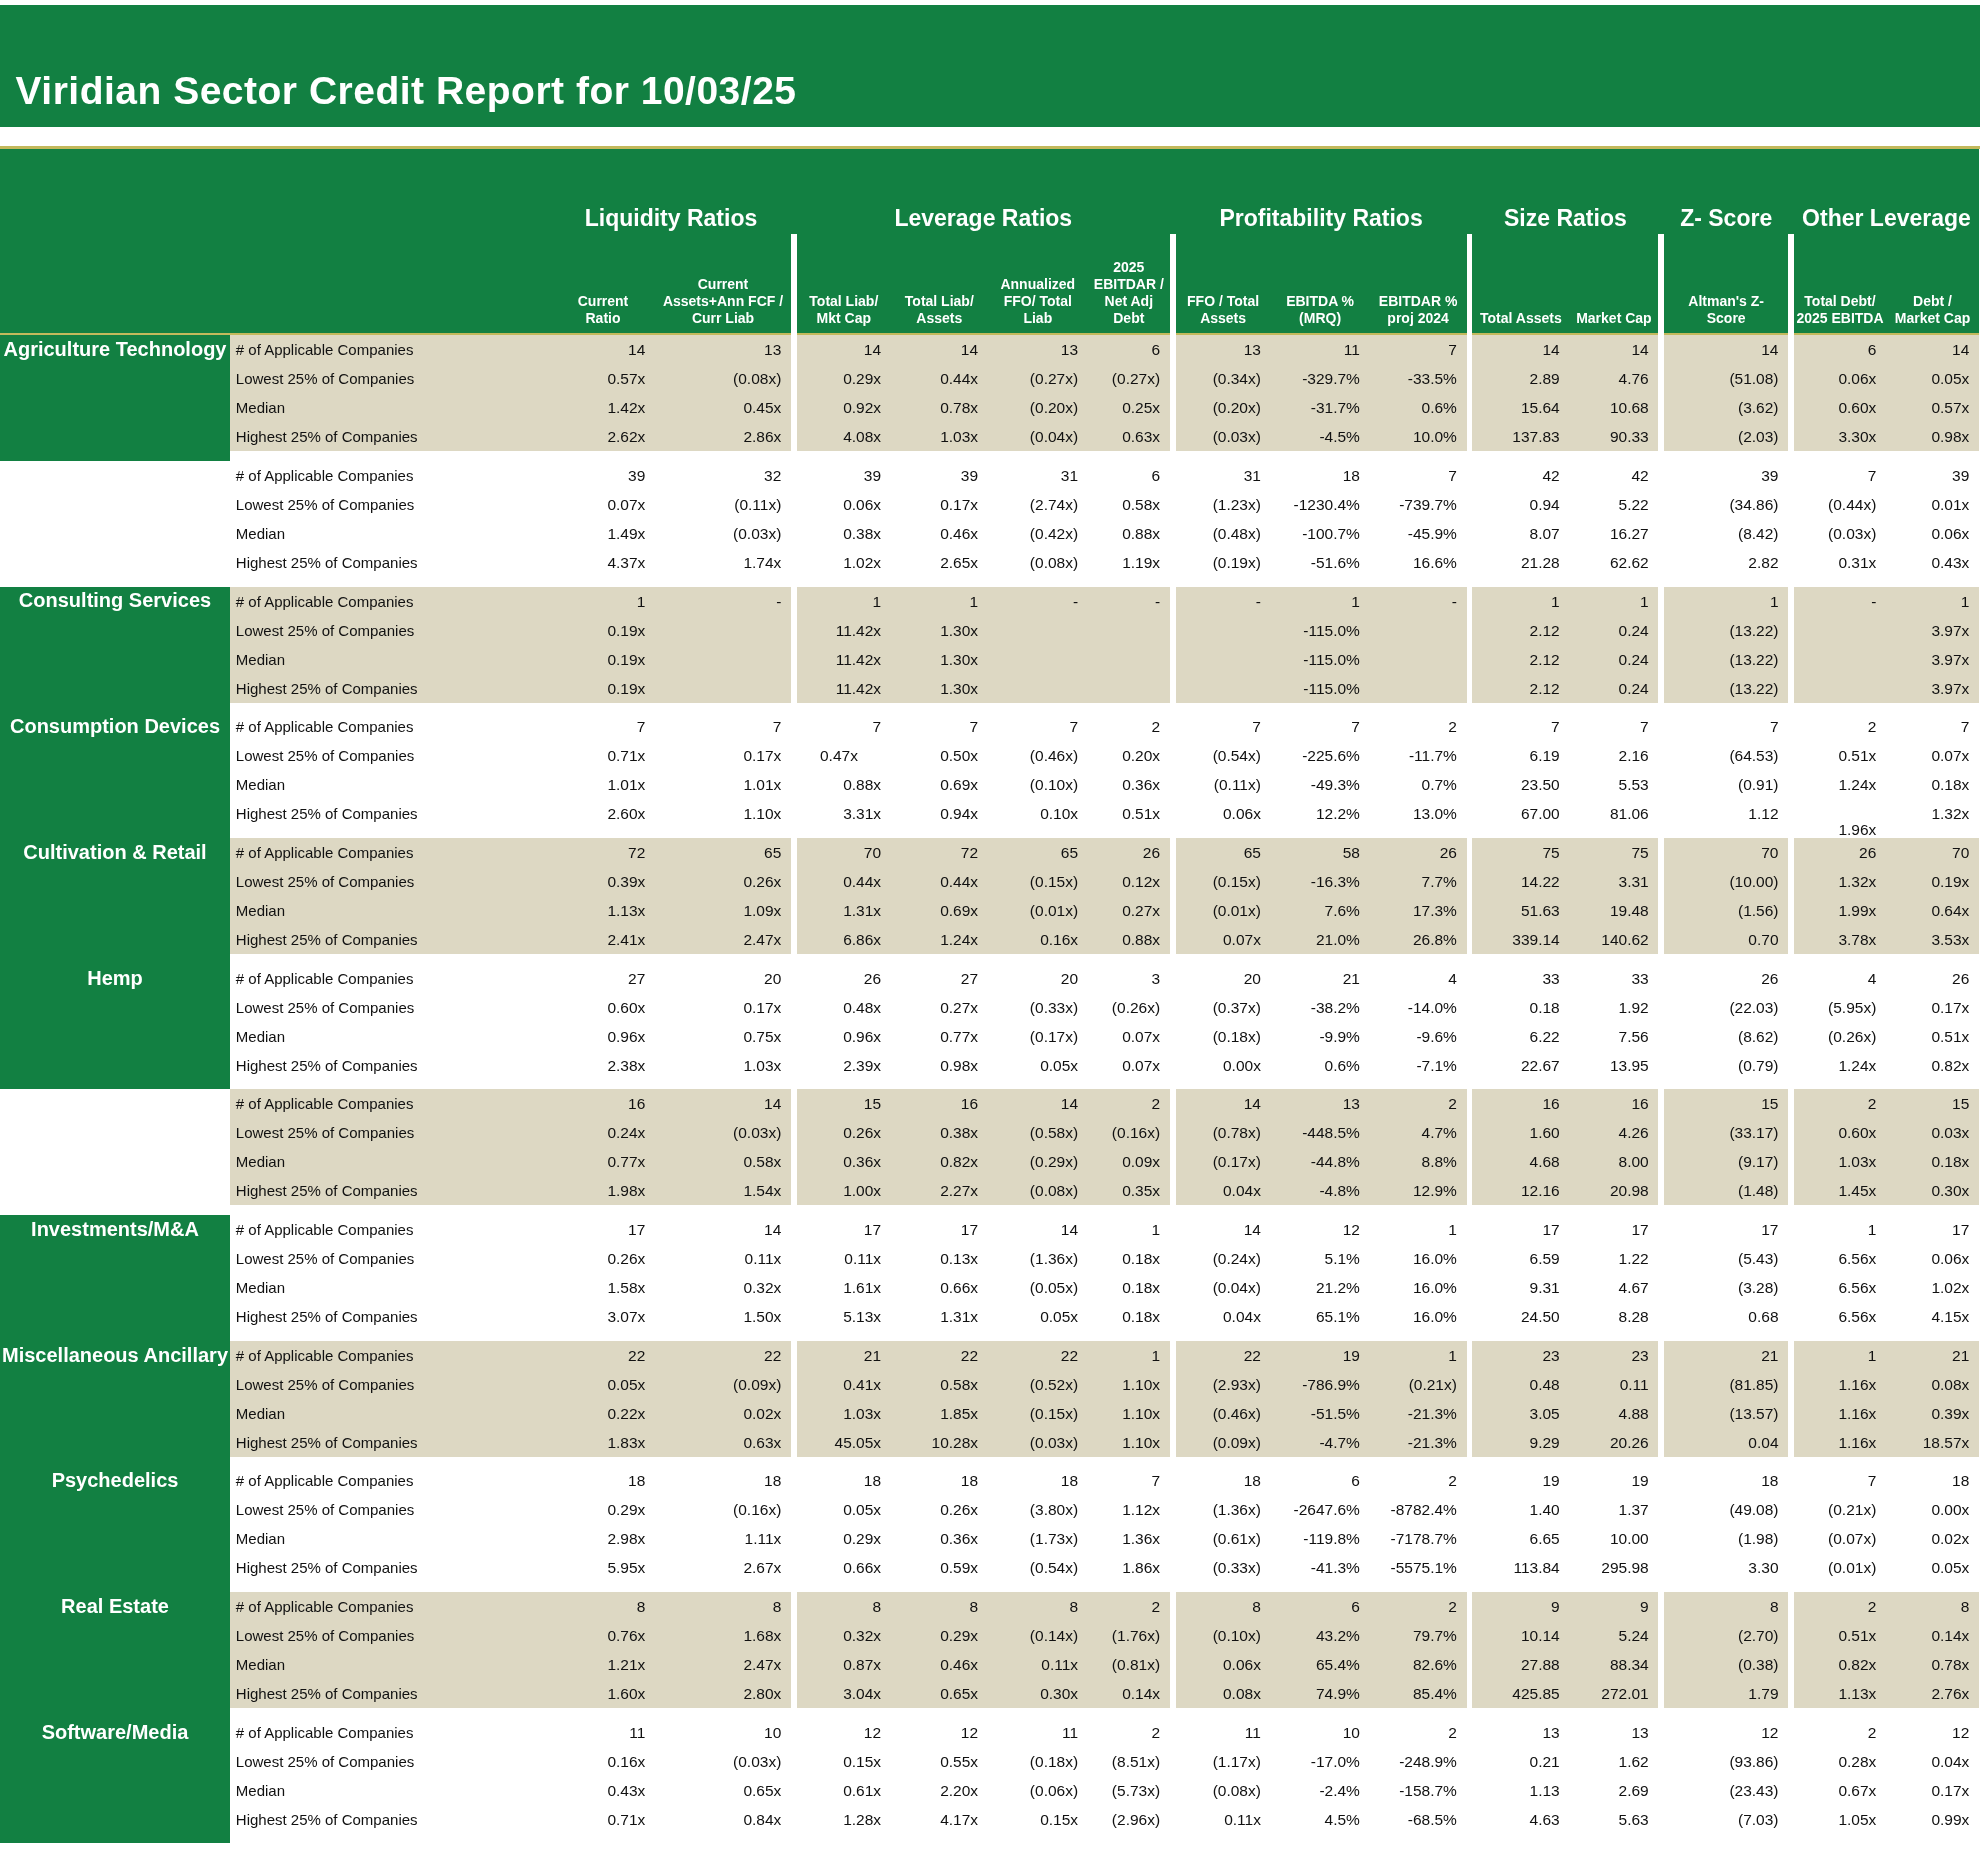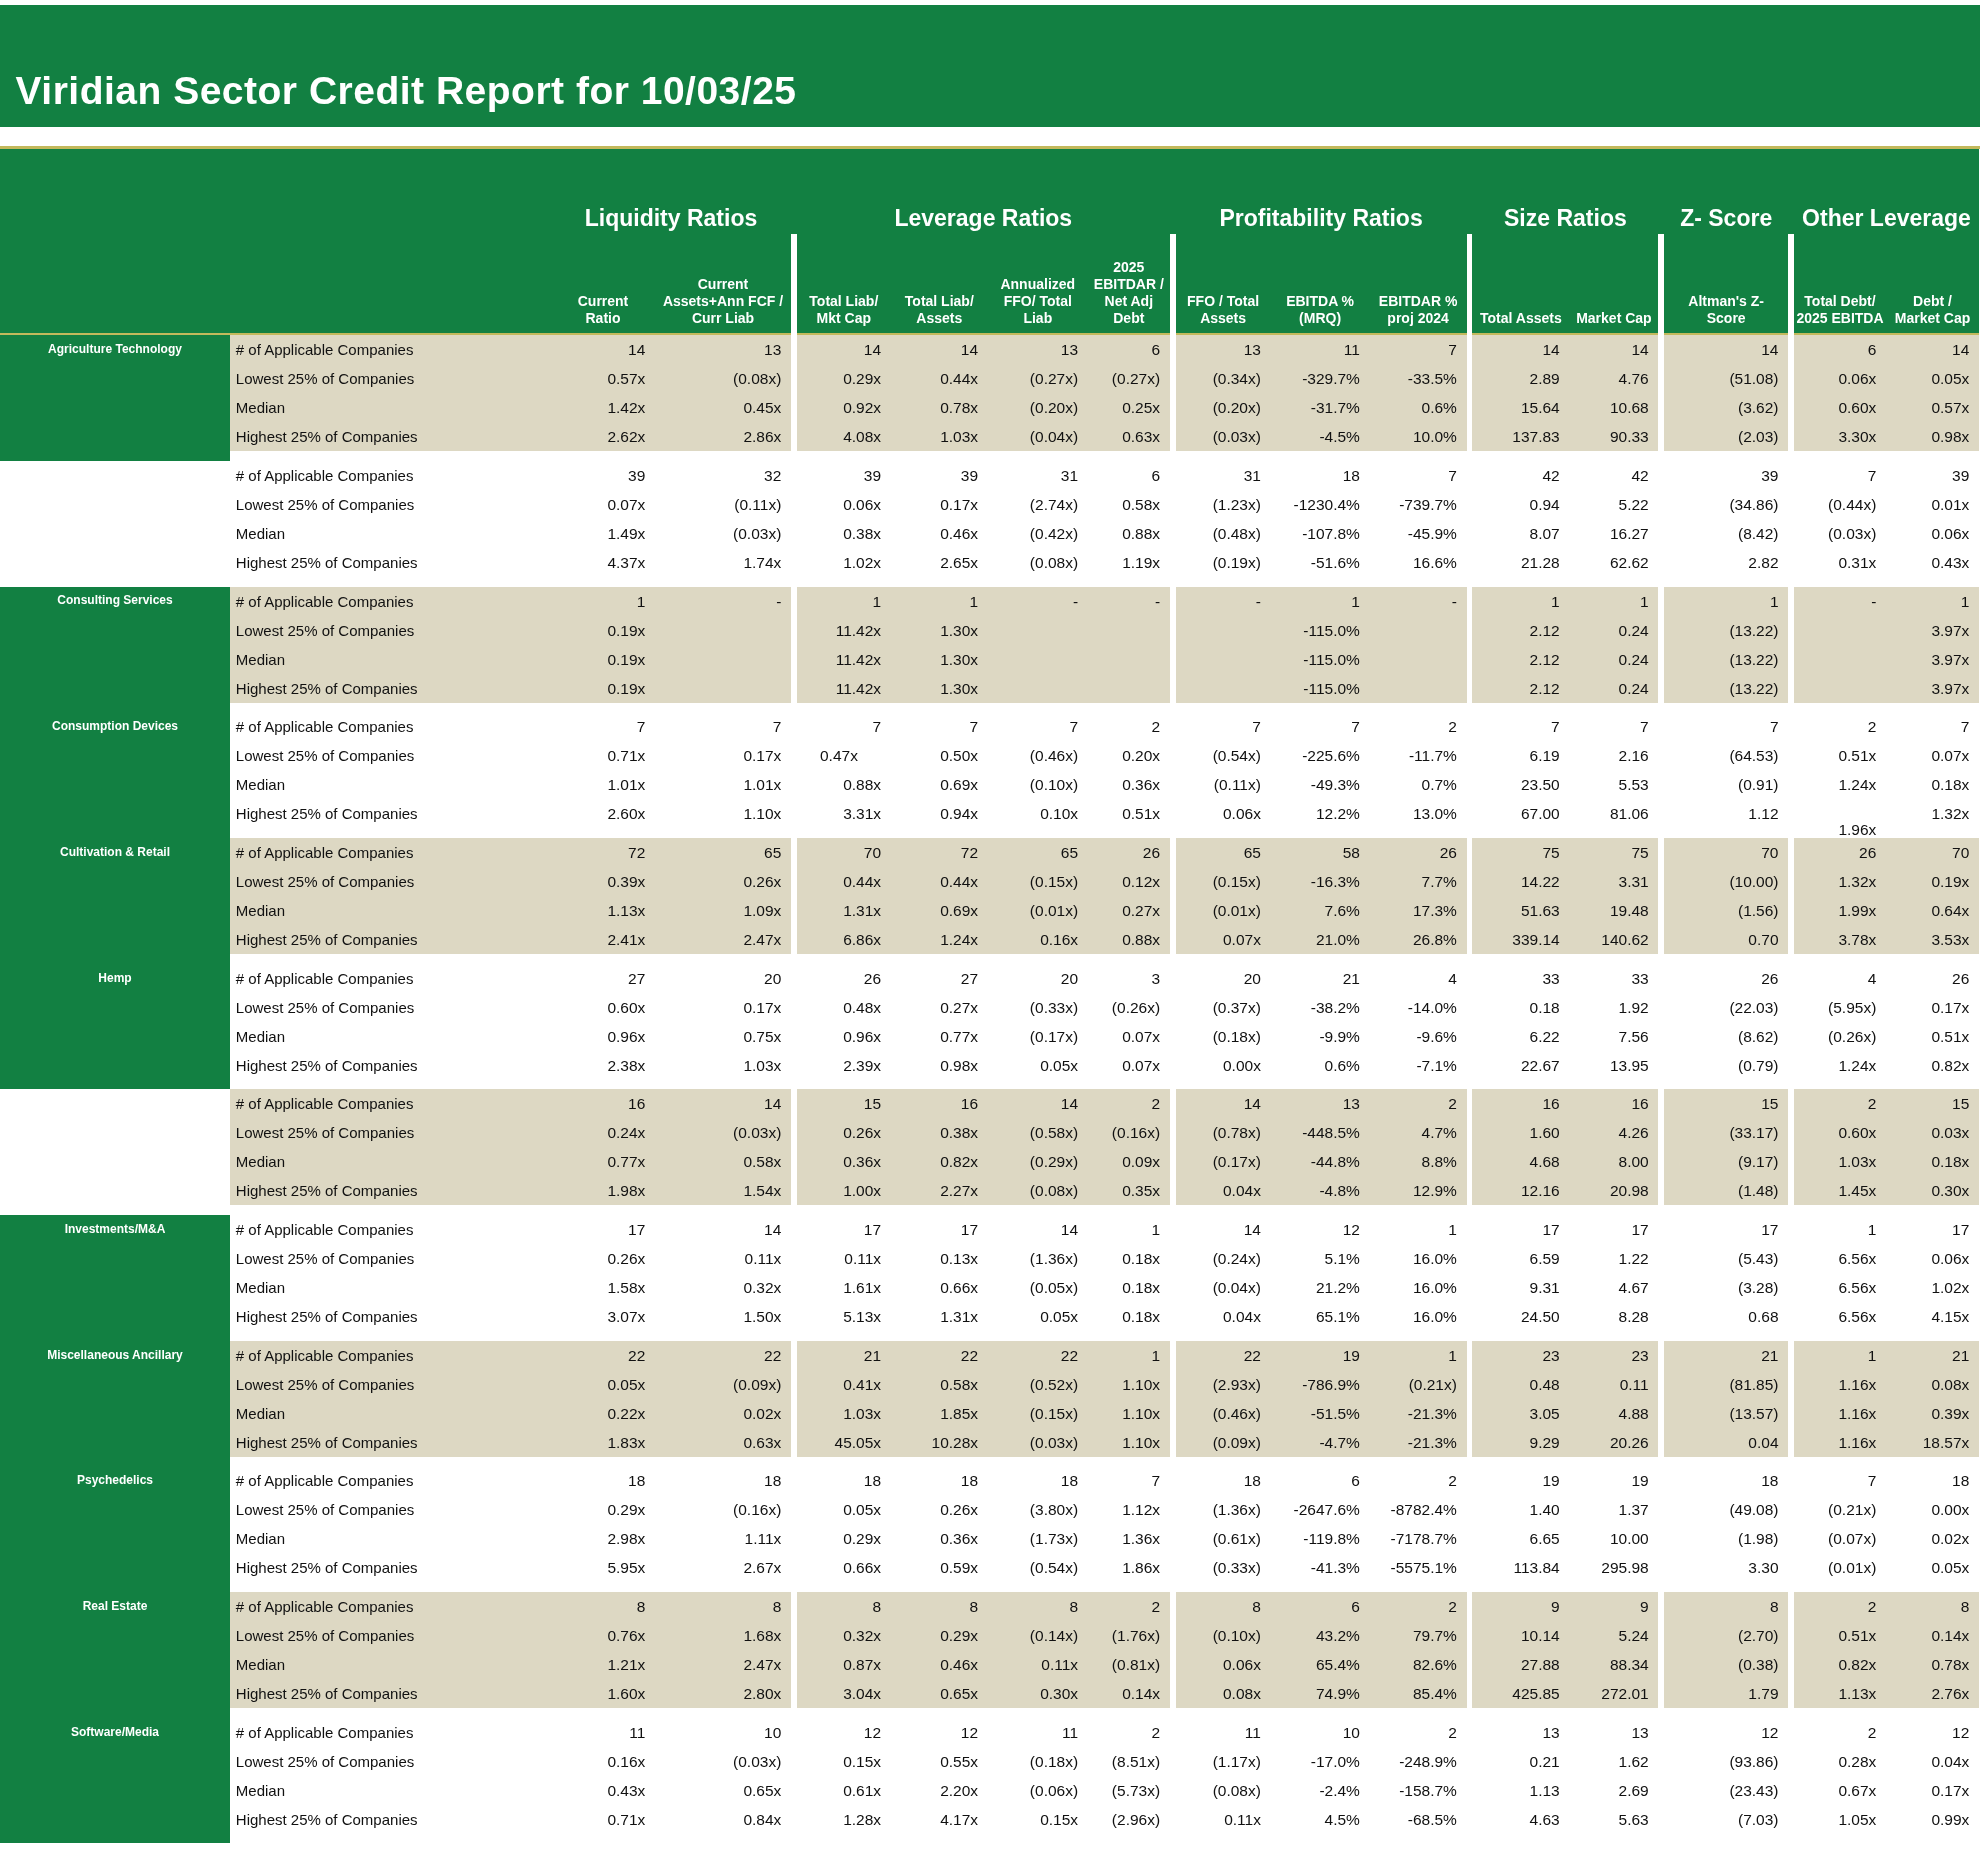--- a/index.html
+++ b/index.html
@@ -42,21 +42,21 @@
   .colhead{
     z-index:2;color:#ffffff;font-weight:bold;font-size:14px;line-height:17px;
     display:flex;flex-direction:column;justify-content:flex-end;
     text-align:center;white-space:pre-line;padding-bottom:7.8px;box-sizing:border-box;
   }
   .sectorhead{
     z-index:2;color:#ffffff;font-weight:bold;font-size:19.4px;
     display:flex;align-items:flex-end;justify-content:center;padding-bottom:11.6px;
   }
   .sector-cell{
-    background:var(--green);color:#ffffff;font-weight:bold;font-size:12px;
+    background:var(--green);color:#ffffff;font-weight:bold;font-size:20px;
     text-align:center;padding-top:3.9px;line-height:21.3px;white-space:nowrap;
     box-sizing:border-box;z-index:1;
   }
   .rowlabel{
     font-size:15px;color:var(--ink);line-height:29px;padding-left:5.8px;
     white-space:nowrap;box-sizing:border-box;
   }
   .num{
     font-size:15.5px;color:var(--ink);line-height:29px;text-align:right;
     padding-right:9.7px;box-sizing:border-box;white-space:nowrap;
@@ -209,21 +209,21 @@
     <div class="num bg-white" style="grid-area: 9 / 20 / 10 / 21;">(0.44x)</div>
     <div class="num bg-white" style="grid-area: 9 / 21 / 10 / 22;">0.01x</div>
     <div class="rowlabel bg-white" style="grid-area: 10 / 2 / 11 / 3;">Median</div>
     <div class="num bg-white" style="grid-area: 10 / 3 / 11 / 4;">1.49x</div>
     <div class="num bg-white" style="grid-area: 10 / 4 / 11 / 5;">(0.03x)</div>
     <div class="num bg-white" style="grid-area: 10 / 6 / 11 / 7;">0.38x</div>
     <div class="num bg-white" style="grid-area: 10 / 7 / 11 / 8;">0.46x</div>
     <div class="num bg-white" style="grid-area: 10 / 8 / 11 / 9;">(0.42x)</div>
     <div class="num bg-white" style="grid-area: 10 / 9 / 11 / 10;">0.88x</div>
     <div class="num bg-white" style="grid-area: 10 / 11 / 11 / 12;">(0.48x)</div>
-    <div class="num bg-white" style="grid-area: 10 / 12 / 11 / 13;">-107.8%</div>
+    <div class="num bg-white" style="grid-area: 10 / 12 / 11 / 13;">-100.7%</div>
     <div class="num bg-white" style="grid-area: 10 / 13 / 11 / 14;">-45.9%</div>
     <div class="num bg-white" style="grid-area: 10 / 15 / 11 / 16;">8.07</div>
     <div class="num bg-white" style="grid-area: 10 / 16 / 11 / 17;">16.27</div>
     <div class="num bg-white" style="grid-area: 10 / 18 / 11 / 19;">(8.42)</div>
     <div class="num bg-white" style="grid-area: 10 / 20 / 11 / 21;">(0.03x)</div>
     <div class="num bg-white" style="grid-area: 10 / 21 / 11 / 22;">0.06x</div>
     <div class="rowlabel bg-white" style="grid-area: 11 / 2 / 12 / 3;">Highest 25% of Companies</div>
     <div class="num bg-white" style="grid-area: 11 / 3 / 12 / 4;">4.37x</div>
     <div class="num bg-white" style="grid-area: 11 / 4 / 12 / 5;">1.74x</div>
     <div class="num bg-white" style="grid-area: 11 / 6 / 12 / 7;">1.02x</div>

